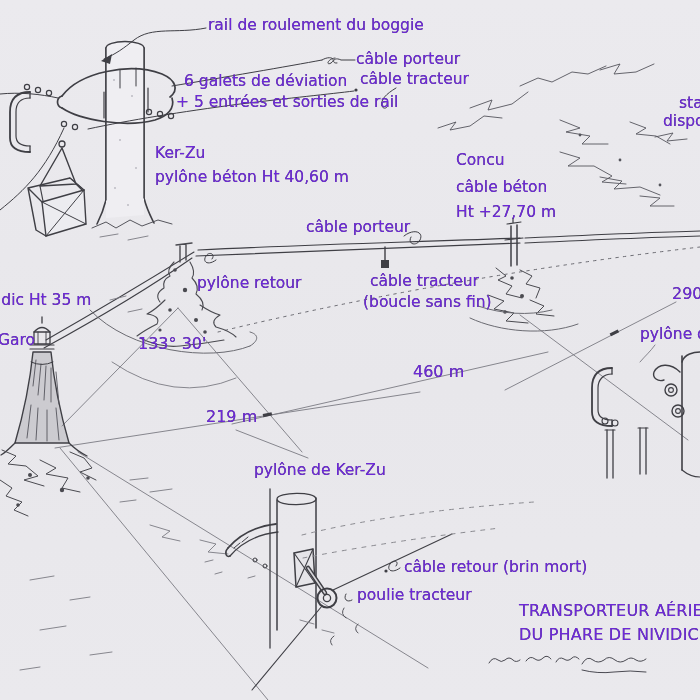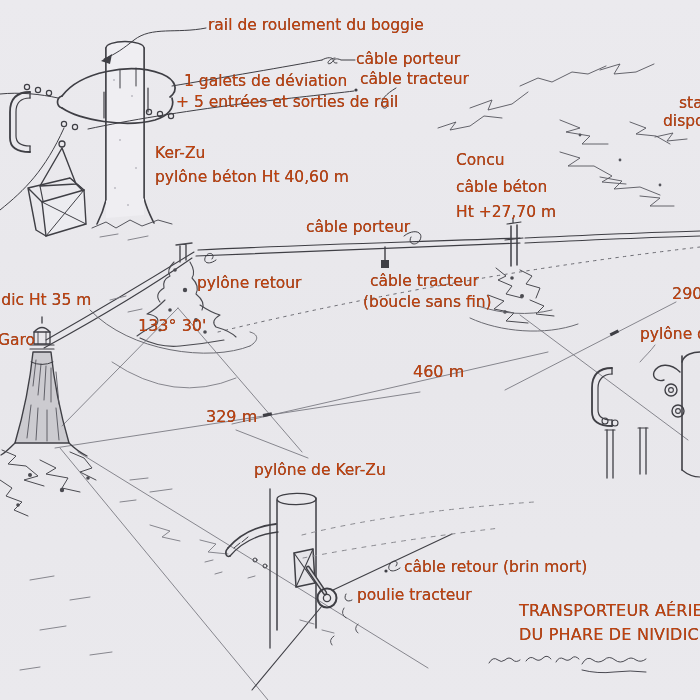--- a/index.html
+++ b/index.html
@@ -3,21 +3,21 @@
 <meta charset="utf-8">
 <style>
   html,body{margin:0;padding:0;}
   body{
     position:relative;width:700px;height:700px;overflow:hidden;
     background:linear-gradient(180deg,#ebeaee 0%,#e8e7eb 55%,#eae9ed 100%);
     font-family:"DejaVu Sans",sans-serif;
   }
   #art{position:absolute;left:0;top:0;width:700px;height:700px;}
   .lbl{
-    position:absolute;white-space:nowrap;color:#c2410c;
+    position:absolute;white-space:nowrap;color:#6d28d9;
     font:15.5px/1.15 "DejaVu Sans",sans-serif;
     text-shadow:0 0 .35px rgba(46,46,52,.8);
     text-align:right;
   }
   .num{font-size:16px;}
   .caps{font-size:16px;letter-spacing:.2px;}
   svg *{vector-effect:non-scaling-stroke;}
 </style>
 </head>
 <body>
@@ -245,37 +245,37 @@
     <path d="M526,661 q4,-6 9,-2 q4,3 8,-1 q4,-4 8,1"></path>
     <path d="M556,662 q3,-6 8,-3 q4,3 8,-1 q3,-3 7,1"></path>
     <path d="M582,664 q5,-9 11,-4 q5,4 11,0 q5,-5 11,0 q5,4 11,0 q5,-4 10,0 q5,3 10,-1"></path>
     <path d="M582,670 q16,4 32,2 q16,-2 32,0"></path>
   </g>
 </svg>
 
 <div class="lbl" style="left:208px;top:17px">rail de roulement du boggie</div>
 <div class="lbl" style="left:356px;top:51px">câble porteur</div>
 <div class="lbl" style="left:360px;top:71px">câble tracteur</div>
-<div class="lbl" style="left:184px;top:73px">1 galets de déviation</div>
+<div class="lbl" style="left:184px;top:73px">6 galets de déviation</div>
 <div class="lbl" style="left:176px;top:94px">+ 5 entrées et sorties de rail</div>
 <div class="lbl" style="left:679px;top:95px">sta</div>
 <div class="lbl" style="left:663px;top:113px">dispo</div>
 <div class="lbl" style="left:155px;top:145px">Ker-Zu</div>
 <div class="lbl" style="left:155px;top:169px">pylône béton Ht 40,60 m</div>
 <div class="lbl" style="left:456px;top:152px">Concu</div>
 <div class="lbl" style="left:456px;top:179px">câble béton</div>
 <div class="lbl" style="left:456px;top:204px">Ht +27,70 m</div>
 <div class="lbl" style="left:306px;top:219px">câble porteur</div>
 <div class="lbl" style="left:197px;top:275px">pylône retour</div>
 <div class="lbl" style="left:370px;top:273px">câble tracteur</div>
 <div class="lbl" style="left:363px;top:294px">(boucle sans fin)</div>
 <div class="lbl" style="left:-3px;top:292px">idic Ht 35 m</div>
 <div class="lbl" style="left:-2px;top:332px">Garo</div>
-<div class="lbl num" style="left:138px;top:317px">133° 30'</div>
+<div class="lbl num" style="left:138px;top:335px">133° 30'</div>
 <div class="lbl num" style="left:413px;top:363px">460 m</div>
-<div class="lbl num" style="left:206px;top:408px">329 m</div>
+<div class="lbl num" style="left:206px;top:408px">219 m</div>
 <div class="lbl num" style="left:672px;top:285px">290</div>
 <div class="lbl" style="left:640px;top:326px">pylône d</div>
 <div class="lbl" style="left:254px;top:462px">pylône de Ker-Zu</div>
 <div class="lbl" style="left:404px;top:559px">câble retour (brin mort)</div>
 <div class="lbl" style="left:357px;top:587px">poulie tracteur</div>
 <div class="lbl caps" style="left:519px;top:602px">TRANSPORTEUR AÉRIEN</div>
 <div class="lbl caps" style="left:519px;top:626px">DU PHARE DE NIVIDIC (</div>
 
 </body></html>

